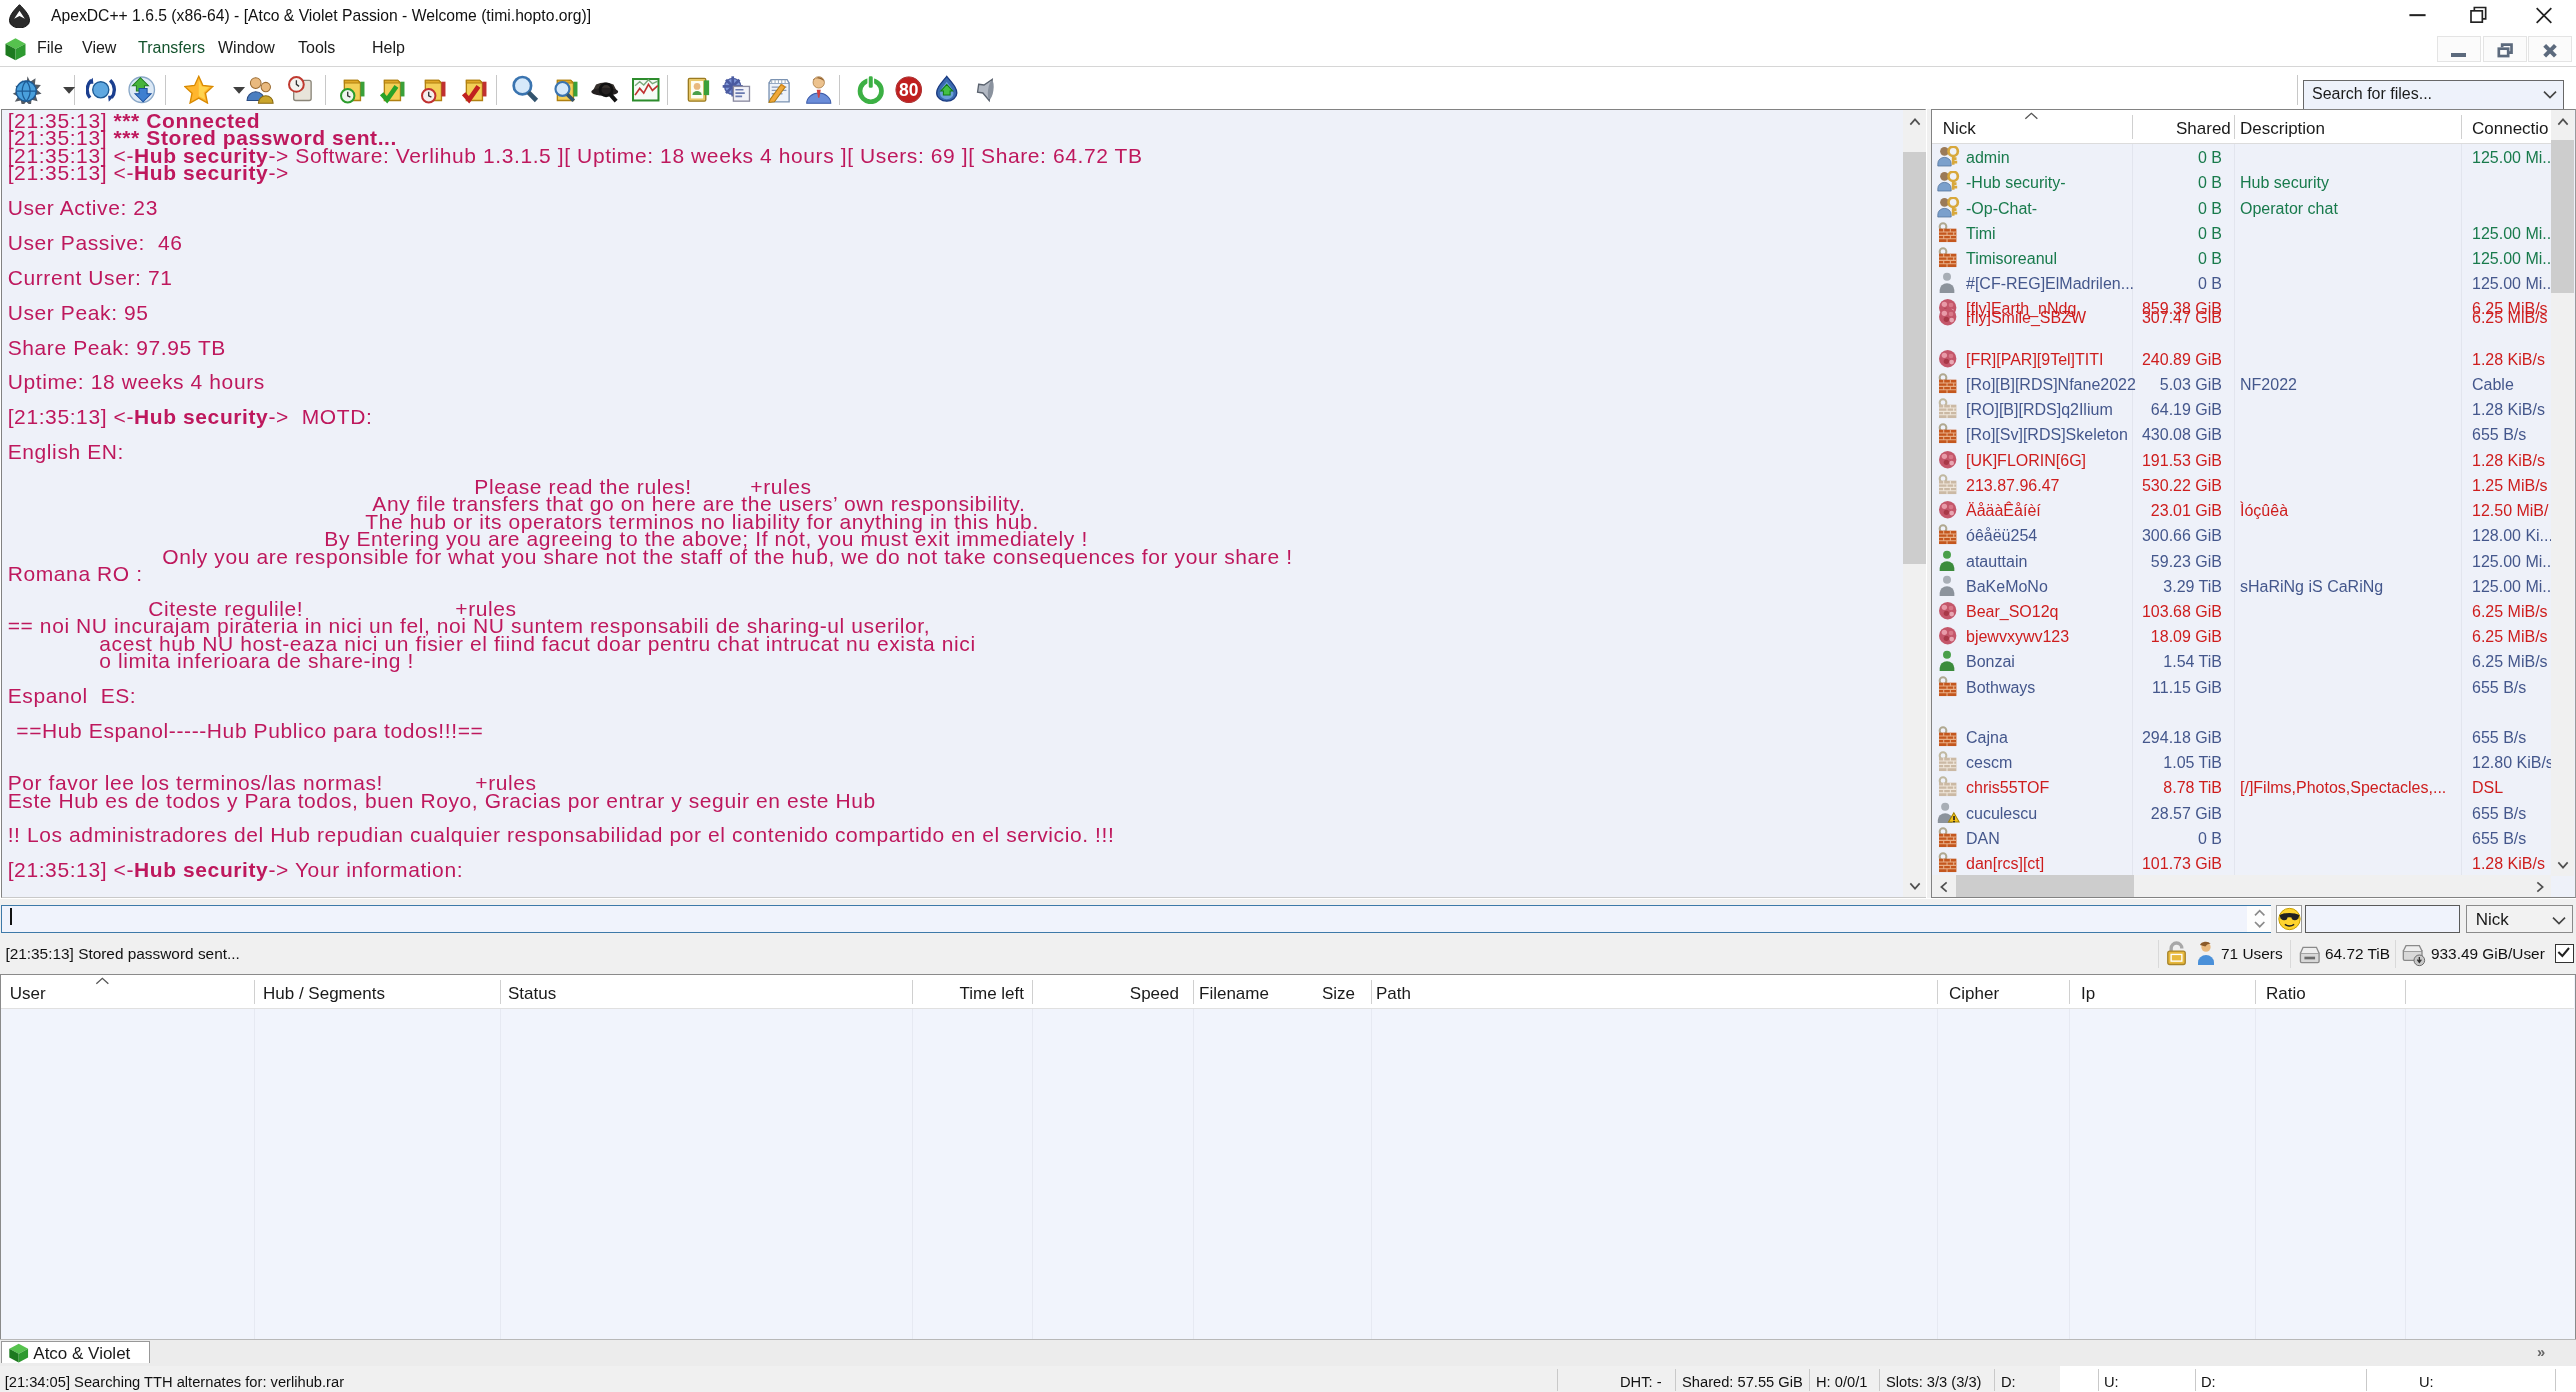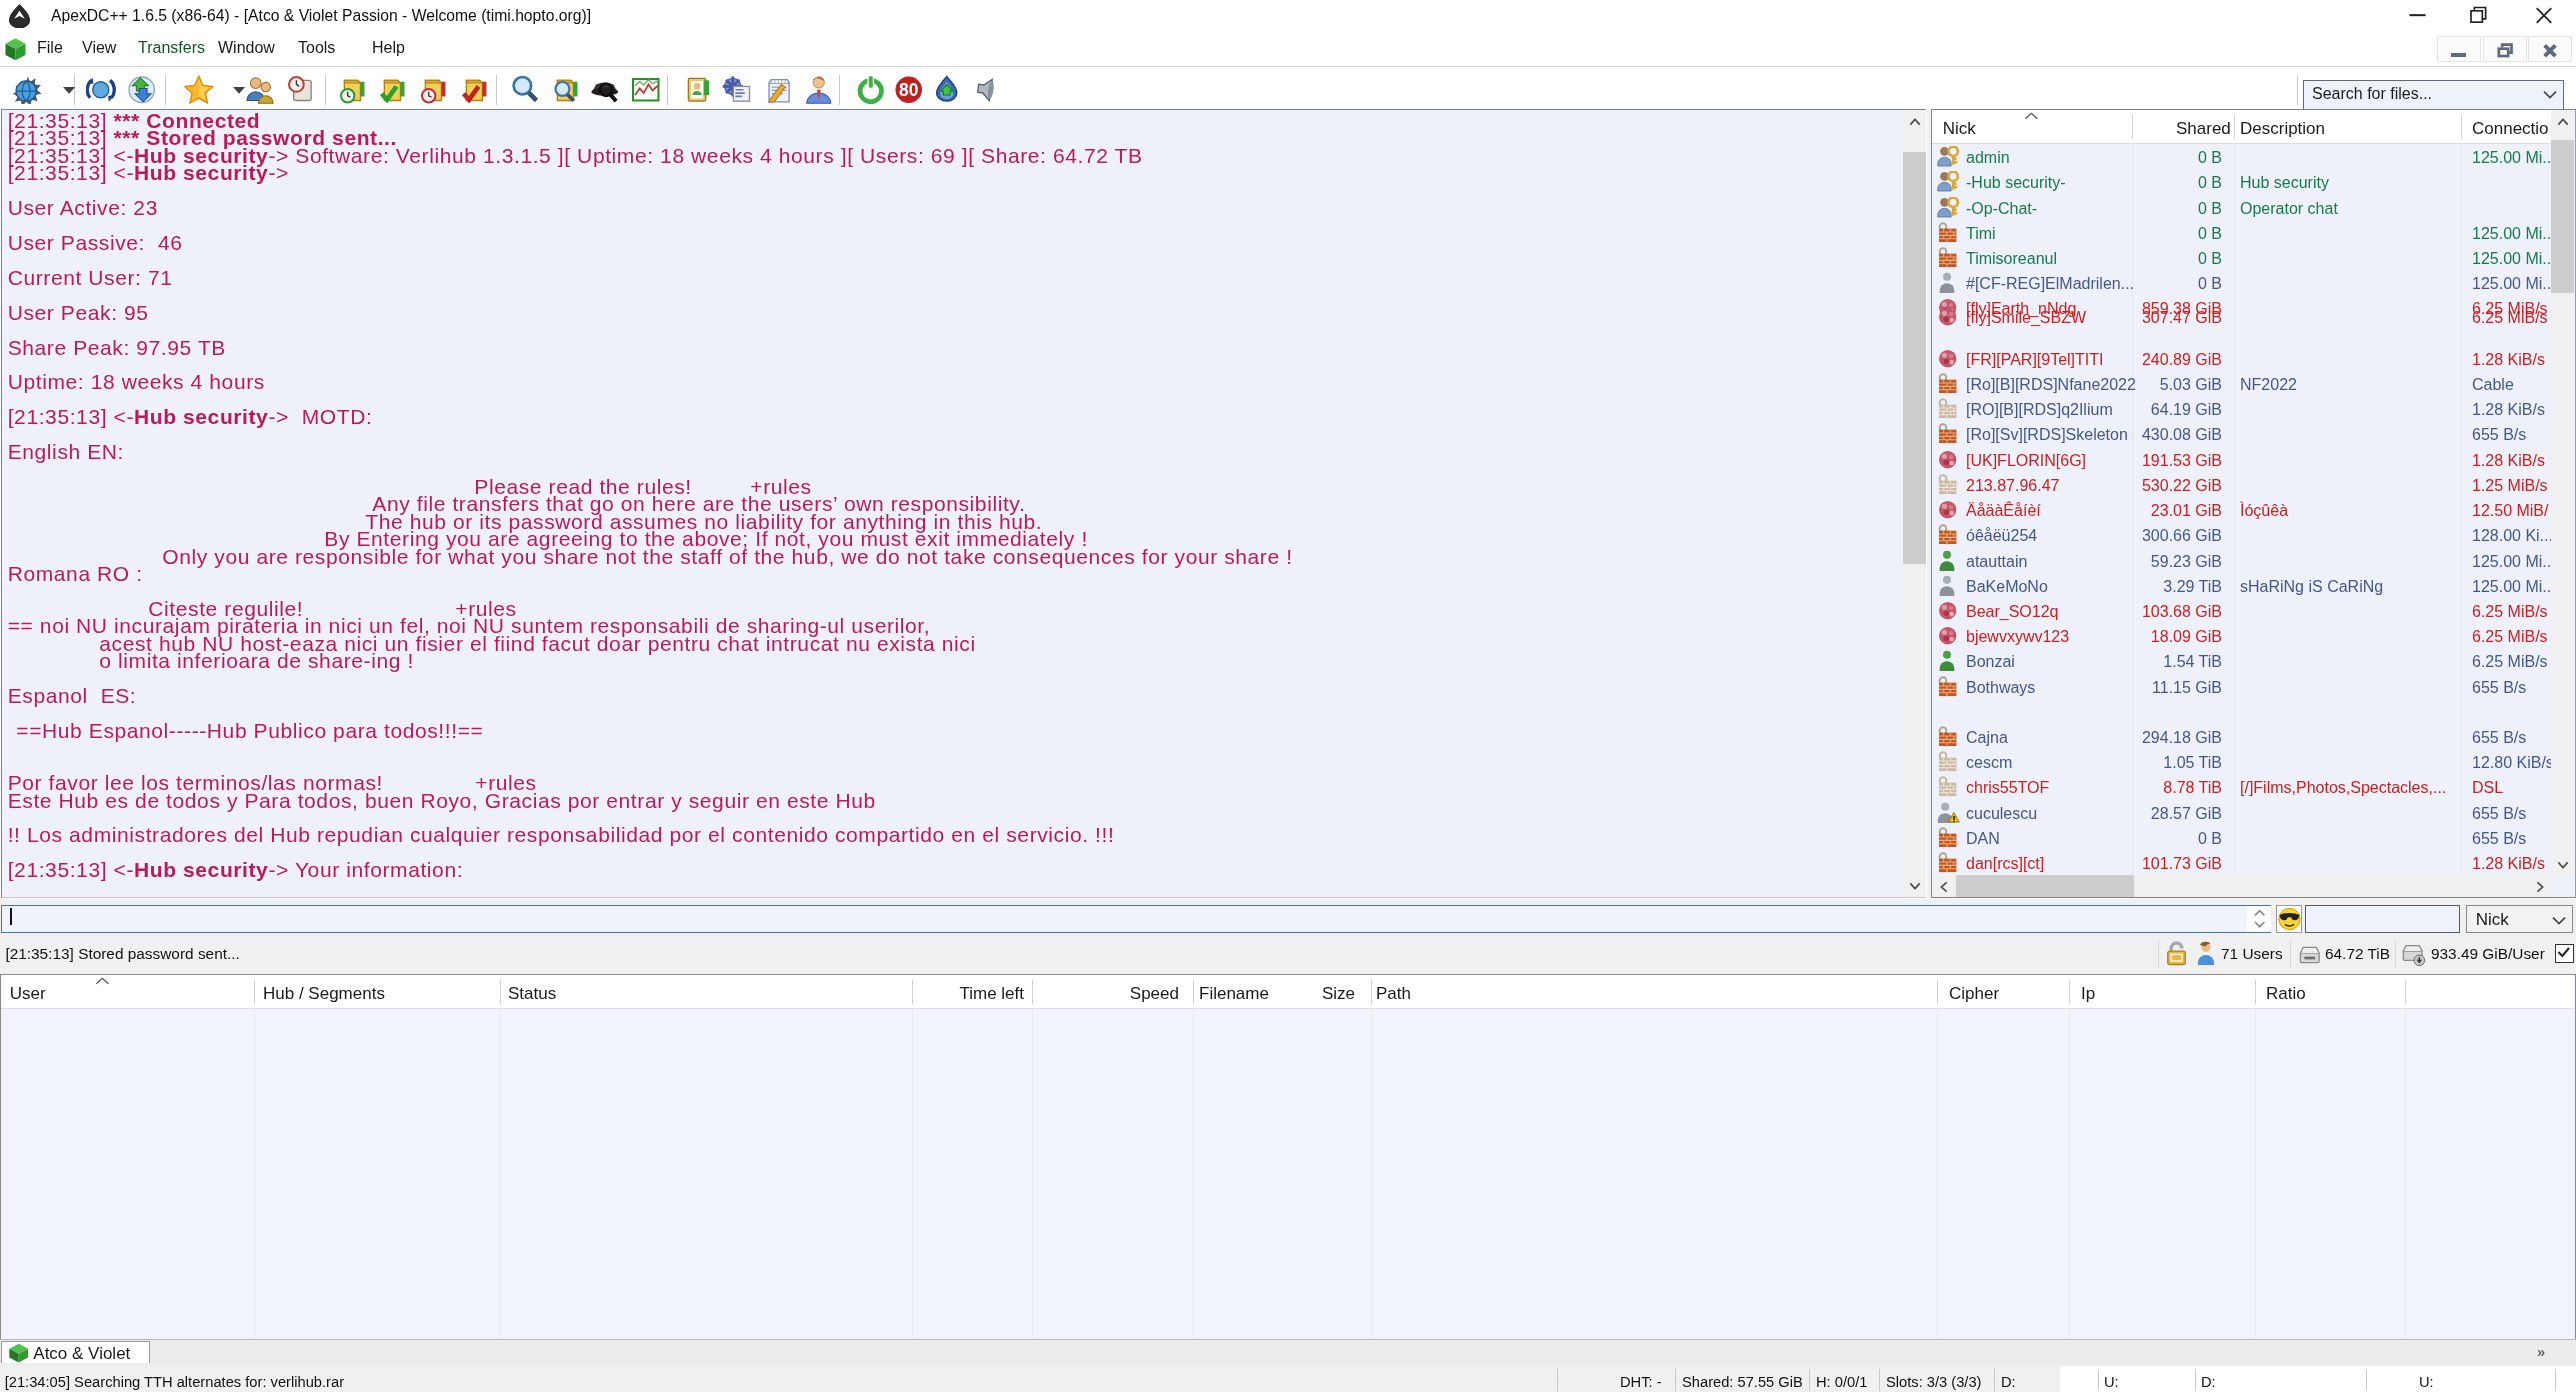--- a/index.html
+++ b/index.html
@@ -234,21 +234,21 @@
       <div class="chatline" style="top:89px"><span class="ps" style="left:5.4px">User Active: 23</span></div>
       <div class="chatline" style="top:124px"><span class="ps" style="left:5.4px">User Passive:&nbsp; 46</span></div>
       <div class="chatline" style="top:159px"><span class="ps" style="left:5.4px">Current User: 71</span></div>
       <div class="chatline" style="top:194px"><span class="ps" style="left:5.4px">User Peak: 95</span></div>
       <div class="chatline" style="top:229px"><span class="ps" style="left:5.4px">Share Peak: 97.95 TB</span></div>
       <div class="chatline" style="top:263px"><span class="ps" style="left:5.4px">Uptime: 18 weeks 4 hours</span></div>
       <div class="chatline" style="top:298px"><span class="ps" style="left:5.4px">[21:35:13] &lt;-<span class="b">Hub security</span>-&gt;&nbsp; MOTD:</span></div>
       <div class="chatline" style="top:333px"><span class="ps" style="left:5.4px">English EN:</span></div>
       <div class="chatline" style="top:368px"><span class="ps" style="left:472px">Please read the rules!</span><span class="ps" style="left:748px">+rules</span></div>
       <div class="chatline" style="top:385px"><span class="ps" style="left:370px">Any file transfers that go on here are the users’ own responsibility.</span></div>
-      <div class="chatline" style="top:403px"><span class="ps" style="left:363px">The hub or its password assumes no liability for anything in this hub.</span></div>
+      <div class="chatline" style="top:403px"><span class="ps" style="left:363px">The hub or its operators terminos no liability for anything in this hub.</span></div>
       <div class="chatline" style="top:420px"><span class="ps" style="left:322px">By Entering you are agreeing to the above; If not, you must exit immediately !</span></div>
       <div class="chatline" style="top:438px"><span class="ps" style="left:160px">Only you are responsible for what you share not the staff of the hub, we do not take consequences for your share !</span></div>
       <div class="chatline" style="top:455px"><span class="ps" style="left:5.4px">Romana RO :</span></div>
       <div class="chatline" style="top:490px"><span class="ps" style="left:146px">Citeste regulile!</span><span class="ps" style="left:453px">+rules</span></div>
       <div class="chatline" style="top:507px"><span class="ps" style="left:5.4px">== noi NU incurajam pirateria in nici un fel, noi NU suntem responsabili de sharing-ul userilor,</span></div>
       <div class="chatline" style="top:525px"><span class="ps" style="left:97px">acest hub NU host-eaza nici un fisier el fiind facut doar pentru chat intrucat nu exista nici</span></div>
       <div class="chatline" style="top:542px"><span class="ps" style="left:97px">o limita inferioara de share-ing !</span></div>
       <div class="chatline" style="top:577px"><span class="ps" style="left:5.4px">Espanol&nbsp; ES:</span></div>
       <div class="chatline" style="top:612px"><span class="ps" style="left:14px">==Hub Espanol-----Hub Publico para todos!!!==</span></div>
       <div class="chatline" style="top:664px"><span class="ps" style="left:5.4px">Por favor lee los terminos/las normas!</span><span class="ps" style="left:473px">+rules</span></div>

